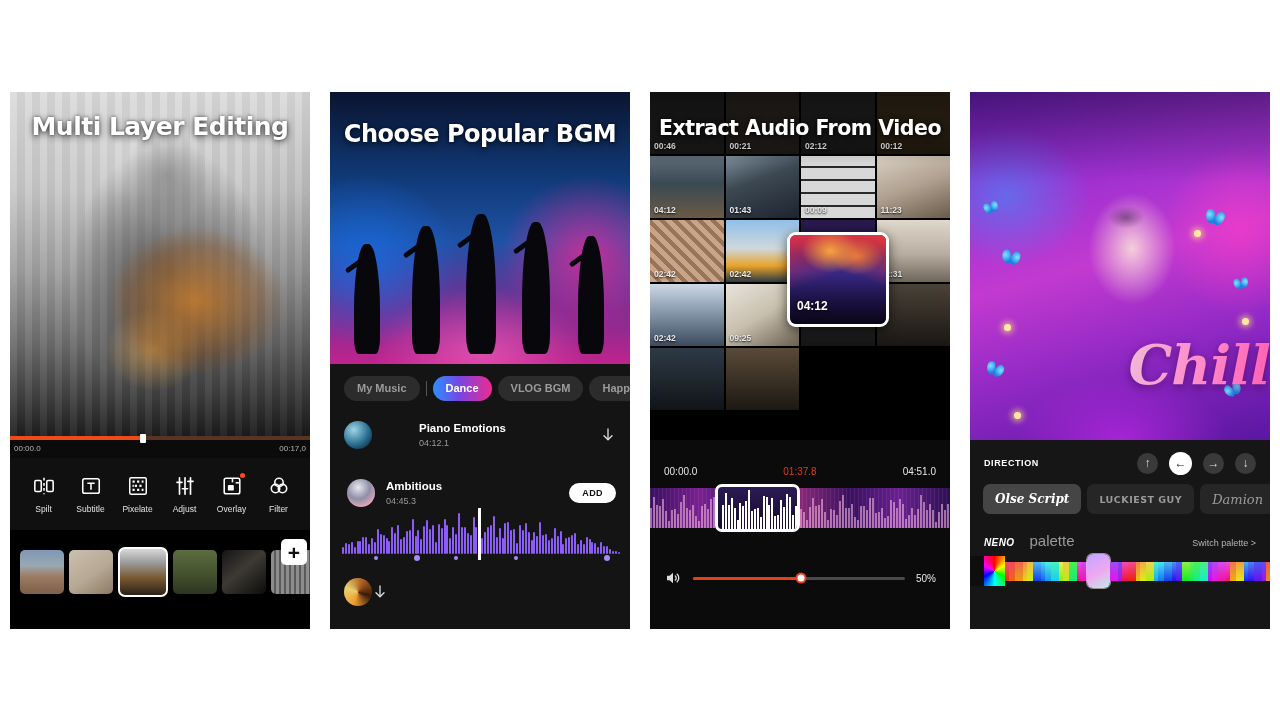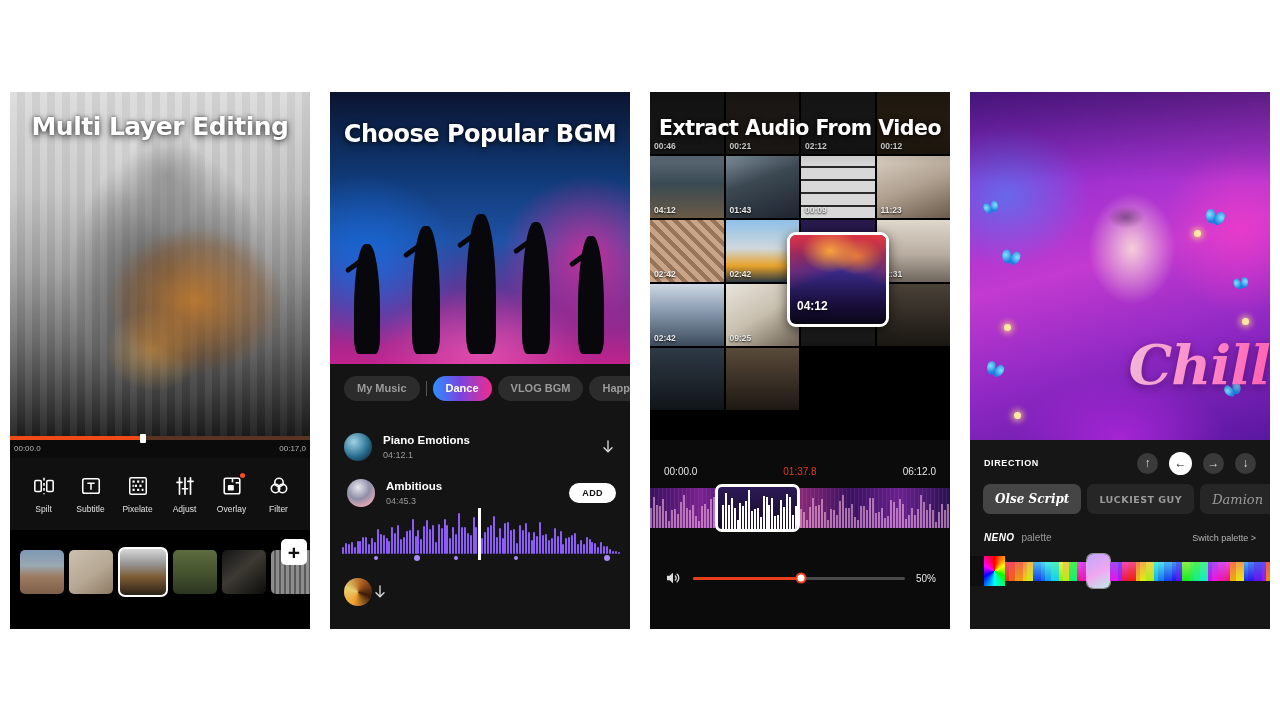--- a/index.html
+++ b/index.html
@@ -292,21 +292,21 @@
     height: 30px; border-radius: 7px; background: #262626;
     display: flex; align-items: center; justify-content: center;
     padding: 0 12px; color: #9a9a9a; font-size: 12px; white-space: nowrap; flex: 0 0 auto;
   }
   .fchip.sel { background: #454545; color: #fff; }
   .f-olse { font-family: "DejaVu Serif", serif; font-style: italic; font-weight: bold; }
   .f-luck { font-family: "DejaVu Sans", sans-serif; font-weight: bold; font-size: 9.5px; letter-spacing: .5px; }
   .f-dami { font-family: "DejaVu Serif", serif; font-style: italic; font-size: 13px; }
   .p4-pal-hd { position: absolute; left: 0; top: 92px; width: 300px; display: flex; align-items: baseline; padding: 0 14px; }
   .pal-nm { font-size: 10px; color: #fff; font-weight: bold; letter-spacing: .4px; font-style: italic; }
-  .pal-sub { font-size: 10px; color: #9a9a9a; margin-left: 7px; flex: 1; }
+  .pal-sub { font-size: 15px; color: #9a9a9a; margin-left: 15px; flex: 1; }
   .pal-sw { font-size: 9px; color: #b4b4b4; }
   .p4-swatches { position: absolute; left: 0; top: 116px; width: 300px; height: 30px; display: flex; align-items: center; }
   .sw-lead { width: 14px; height: 30px; background: #0e0e0e; flex: 0 0 auto; }
   .sw-first {
     width: 21px; height: 30px; flex: 0 0 auto;
     background: conic-gradient(from 0deg,#ff0000,#ffff00,#00ff00,#00ffff,#0000ff,#ff00ff,#ff0000);
   }
   .sw { height: 19px; flex: 0 0 auto; }
   .sw-sel {
     width: 23px; height: 34px; border-radius: 6px; flex: 0 0 auto;
@@ -438,21 +438,21 @@
 
     <div class="p2-tabs">
       <div class="pill">My Music</div>
       <div class="pill-sep"></div>
       <div class="pill active">Dance</div>
       <div class="pill">VLOG BGM</div>
       <div class="pill">Happ</div>
     </div>
 
     <div class="p2-list">
-      <div class="song" style="top:12px;">
+      <div class="song" style="top:0;gap:36px;">
         <div class="song-av av1"></div>
         <div class="song-txt">
           <div class="song-nm">Piano Emotions</div>
           <div class="song-dur">04:12.1</div>
         </div>
         <div class="dl-ic">
           <svg viewBox="0 0 24 24" width="16" height="16" fill="none" stroke="currentColor" stroke-width="2" stroke-linecap="round" stroke-linejoin="round">
             <line x1="12" y1="3" x2="12" y2="19"></line>
               <polyline points="6,13 12,19 18,13"></polyline>
           </svg>
@@ -643,21 +643,21 @@
 
     <div class="p3-sel">
       <div class="concert"></div>
       <span class="ts">04:12</span>
     </div>
 
     <div class="p3-bottom">
       <div class="p3-times">
         <span>00:00.0</span>
         <span class="cur">01:37.8</span>
-        <span>06:12.0</span>
+        <span>04:51.0</span>
       </div>
 
       <div class="p3-wavestrip" id="p3strip">
           <div class="wb" style="left: 0px; height: 20px;"></div>
           <div class="wb" style="left: 3px; height: 31.1869px;"></div>
           <div class="wb" style="left: 6px; height: 22.6376px;"></div>
           <div class="wb" style="left: 9px; height: 22.0789px;"></div>
           <div class="wb" style="left: 12px; height: 28.8547px;"></div>
           <div class="wb" style="left: 15px; height: 16.6939px;"></div>
           <div class="wb" style="left: 18px; height: 7.26886px;"></div>

